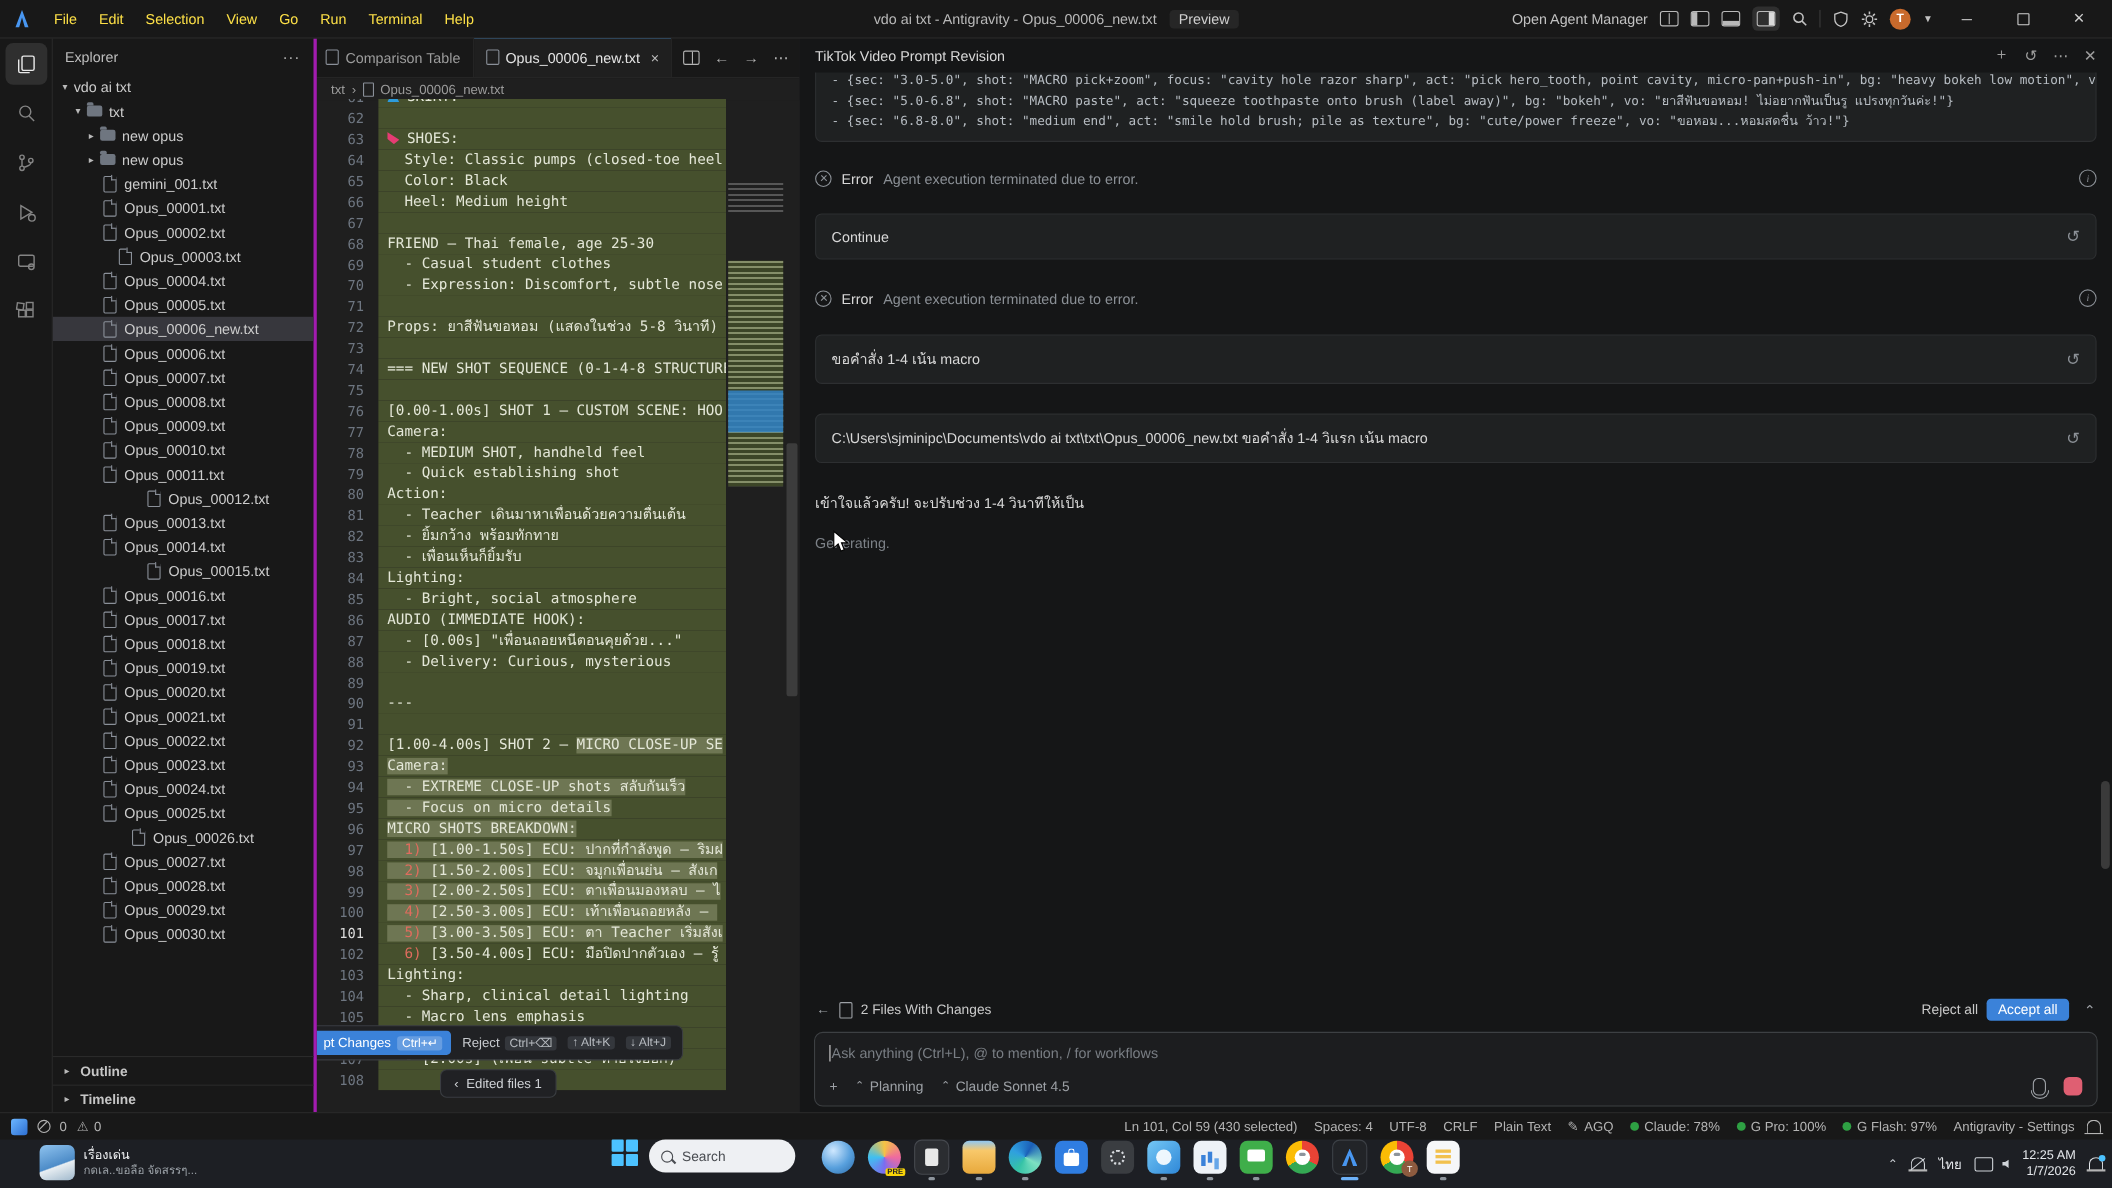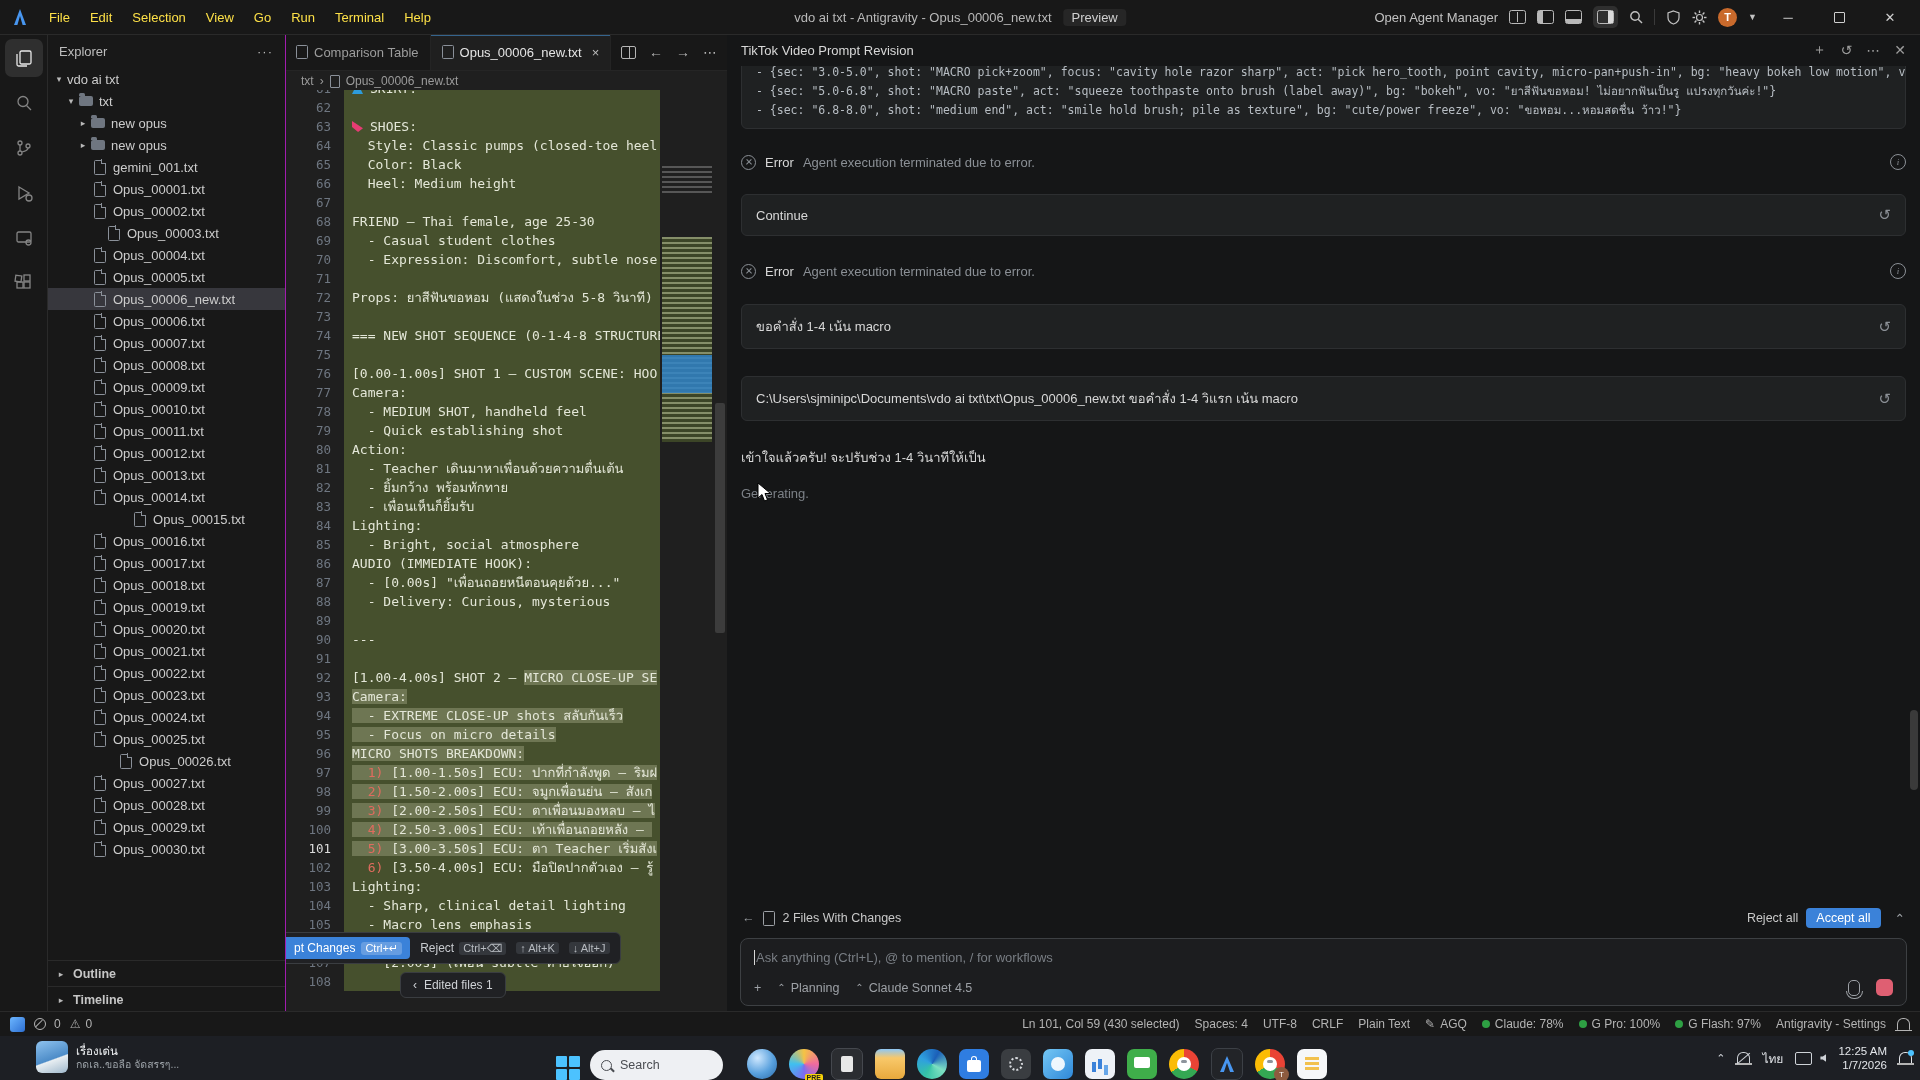--- a/index.html
+++ b/index.html
@@ -24,21 +24,21 @@
   .avatar{width:19px;height:19px;border-radius:50%;background:#c96a2c;color:#fff;font-size:11px;display:flex;align-items:center;justify-content:center;font-weight:bold;}
   .win-btn{width:40px;height:34px;display:flex;align-items:center;justify-content:center;color:#cfcfcf;font-size:13px;}
   .max-ic{width:9px;height:9px;border:1.2px solid #cfcfcf;border-radius:1px;}
   
   .activitybar{position:absolute;top:34px;left:0;width:47px;bottom:68px;background:#181818;border-right:1px solid #2a2a2a;
                display:flex;flex-direction:column;align-items:center;padding-top:5px;gap:7px;z-index:20;}
   .ab-icon{width:38px;height:38px;border-radius:7px;display:flex;align-items:center;justify-content:center;color:#848484;}
   .ab-icon.active{background:#2f2f2f;color:#e9e9e9;}
   .ab-icon svg{stroke:currentColor;fill:none;stroke-width:1.3;}
   
-  .sidebar{position:absolute;top:34px;left:47px;width:238px;bottom:68px;background:#181818;border-right:1px solid #a21caf;font-size:13px;z-index:10;}
+  .sidebar{position:absolute;top:34px;left:47px;width:238px;bottom:68px;background:#181818;border-right:3px solid #a21caf;font-size:13px;z-index:10;}
   .sb-header{height:34px;display:flex;align-items:center;padding:0 12px;color:#bdbdbd;}
   .sb-header .spacer{flex:1;}
   .kebab{color:#bdbdbd;letter-spacing:1px;}
   .tree{position:absolute;top:34px;left:0;right:0;bottom:52px;overflow:hidden;}
   .titem{height:22px;display:flex;align-items:center;color:#cccccc;white-space:nowrap;}
   .titem.selected{background:#37373d;}
   .chev{width:16px;flex:none;text-align:center;color:#b9b9b9;font-size:9px;}
   .fo{width:14px;height:10px;flex:none;background:#6f7680;border-radius:2px;position:relative;margin-right:6px;}
   .fo::before{content:"";position:absolute;top:-3px;left:0;width:6px;height:3px;background:#6f7680;border-radius:1.5px 1.5px 0 0;}
   .fi{width:10px;height:13px;flex:none;border:1.2px solid #8a9099;border-radius:1.5px;margin:0 7px 0 3px;position:relative;}
@@ -141,21 +141,21 @@
   .dot{width:8px;height:8px;border-radius:50%;background:#2ea043;}
   .pencil{font-size:12px;}
   .bell-ic{width:11px;height:11px;border:1.3px solid #b4b4b4;border-radius:6px 6px 1px 1px;border-bottom:0;position:relative;}
   .bell-ic::after{content:"";position:absolute;left:-3px;right:-3px;bottom:-1px;height:1.3px;background:#b4b4b4;}
   
   .taskbar{position:absolute;left:0;right:0;bottom:0;height:44px;background:#1d1f24;z-index:40;}
   .widget-area{position:absolute;left:8px;top:5px;display:flex;gap:8px;align-items:center;margin-left:28px;}
   .w-thumb{width:32px;height:32px;border-radius:6px;background:linear-gradient(160deg,#8fc3ef 0%,#4d8cc8 55%,#e8eef2 58%,#9fb8cc 100%);}
   .w-title{font-size:11.5px;color:#f0f2f4;line-height:14px;}
   .w-sub{font-size:10.5px;color:#9aa0a6;line-height:13px;}
-  .tb-center{position:absolute;left:556px;top:0;height:44px;display:flex;align-items:flex-end;gap:10px;}
+  .tb-center{position:absolute;left:556px;top:0;height:44px;display:flex;align-items:flex-start;gap:10px;}
   .win-logo{width:24px;height:24px;display:grid;grid-template-columns:11px 11px;grid-template-rows:11px 11px;gap:1.6px;}
   .win-logo span{background:#4cc2ff;border-radius:1px;}
   .search-pill{width:122px;height:30px;border-radius:15px;background:#eef0f3;color:#4a4d52;display:flex;align-items:center;gap:8px;padding-left:11px;font-size:12.5px;}
   .mag{width:9px;height:9px;border:1.6px solid #4a4d52;border-radius:50%;position:relative;}
   .mag::after{content:"";position:absolute;width:5px;height:1.6px;background:#4a4d52;transform:rotate(45deg);right:-4px;bottom:-1px;}
   .apps{display:flex;align-items:center;gap:12px;margin-left:14px;}
   .tb-app{position:relative;width:30px;height:30px;flex:none;}
   .tb-app.running::after{content:"";position:absolute;bottom:-6px;left:50%;transform:translateX(-50%);width:6px;height:3px;border-radius:2px;background:#8d949c;}
   .tb-app.active::after{content:"";position:absolute;bottom:-6px;left:50%;transform:translateX(-50%);width:16px;height:3px;border-radius:2px;background:#6db1f7;}
   .app-weather{border-radius:50%;background:radial-gradient(circle at 35% 30%,#cfe8ff,#58a0dd 55%,#2b6aa8);}
@@ -390,21 +390,21 @@
         <div class="titem" style="padding-left: 28px;">
           <span class="chev"></span>
           <span class="fi"></span>
           <span>Opus_00010.txt</span>
         </div>
         <div class="titem" style="padding-left: 28px;">
           <span class="chev"></span>
           <span class="fi"></span>
           <span>Opus_00011.txt</span>
         </div>
-        <div class="titem" style="padding-left: 28px;">
+        <div class="titem" style="padding-left: 28px; margin-left: 40px;">
           <span class="chev"></span>
           <span class="fi"></span>
           <span>Opus_00012.txt</span>
         </div>
         <div class="titem" style="padding-left: 28px;">
           <span class="chev"></span>
           <span class="fi"></span>
           <span>Opus_00013.txt</span>
         </div>
         <div class="titem" style="padding-left: 28px;">

